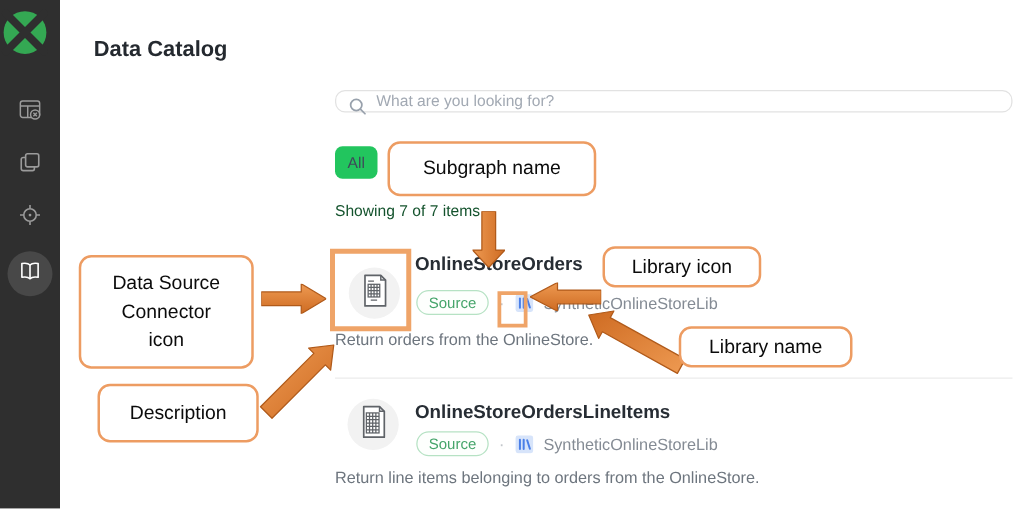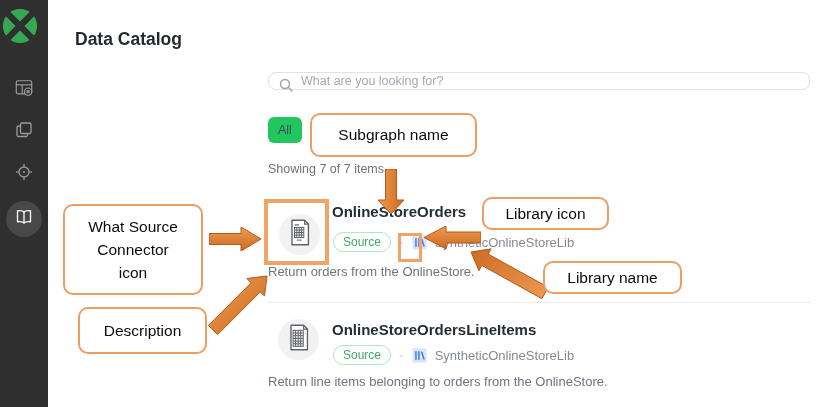--- a/index.html
+++ b/index.html
@@ -16,21 +16,21 @@
   
   .page-title{position:absolute;left:75px;top:10px;font-size:17.5px;font-weight:700;color:#24292f;margin-top:19px;}
   
   .search{position:absolute;left:268px;top:72px;width:542px;height:18px;border:1px solid #e2e2e2;
           border-radius:8px;padding:0 10px 0 32px;font-size:12.5px;color:#333;outline:none;
           font-family:"Liberation Sans",sans-serif;background:#fff;}
   .search::placeholder{color:#a2a9b3;}
   .search-icon{position:absolute;left:278px;top:77px;width:16px;height:16px;pointer-events:none;}
   .chip{position:absolute;left:268px;top:117px;height:26px;padding:0 10px;background:#22c55e;
         border-radius:6px;display:flex;align-items:center;font-size:12.5px;color:#3e4a59;cursor:pointer;}
-  .showing{position:absolute;left:268px;top:162px;font-size:12.5px;color:#737373;}
+  .showing{position:absolute;left:268px;top:162px;font-size:12.5px;color:#14532d;}
   
   .avatar{position:absolute;width:41px;height:41px;border-radius:50%;background:#f2f2f2;
           display:flex;align-items:center;justify-content:center;}
   .av1{left:279px;top:214px;} .av2{left:278px;top:319px;}
   .item-title{position:absolute;left:332px;font-size:15px;font-weight:700;color:#272d34;cursor:pointer;}
   .t1{top:203px;} .t2{top:321px;}
   .meta-row{position:absolute;left:333px;display:flex;align-items:center;gap:8px;height:22px;}
   .r1{top:231px;} .r2{top:344px;}
   .pill{border:1px solid #b6e2c4;border-radius:12px;padding:2px 9px;font-size:12px;color:#46a56b;background:#fdfffd;}
   .dot{color:#c2c6cb;font-size:14px;}
@@ -193,21 +193,21 @@
   </div>
   <div class="desc d2">Return line items belonging to orders from the OnlineStore.</div>
 
   <div class="hl hl-connector"></div>
   <div class="hl hl-library"></div>
 
   <div class="callout co-subgraph">
     <span>Subgraph name</span>
   </div>
   <div class="callout co-connector">
-    <span>What Source</span>
+    <span>Data Source</span>
     <span>Connector</span>
     <span>icon</span>
   </div>
   <div class="callout co-desc">
     <span>Description</span>
   </div>
   <div class="callout co-libicon">
     <span>Library icon</span>
   </div>
   <div class="callout co-libname">

